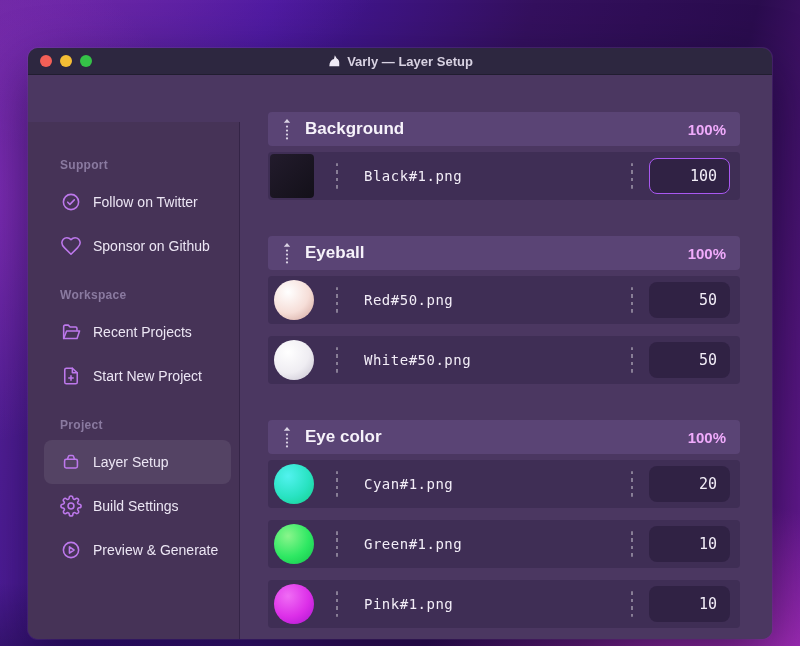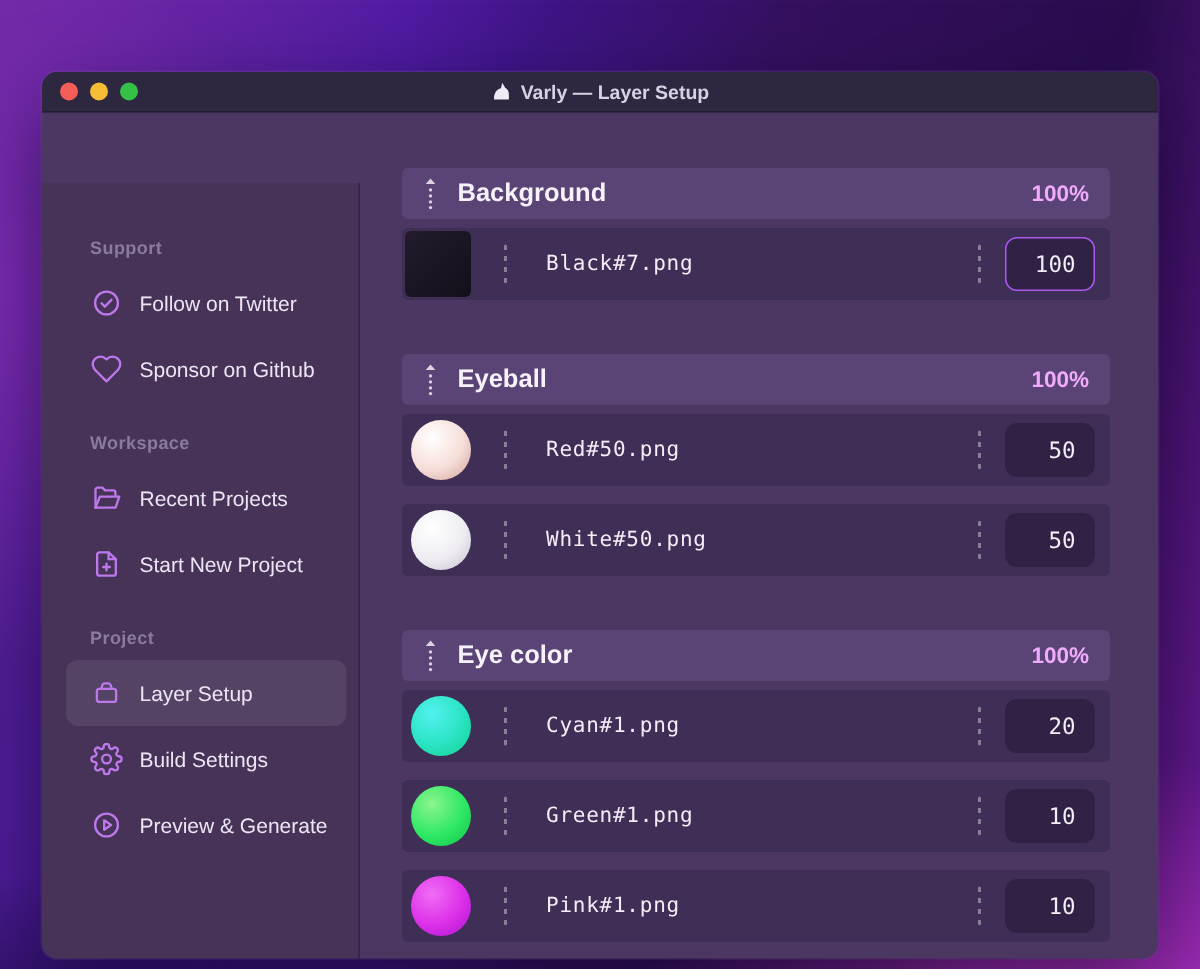--- a/index.html
+++ b/index.html
@@ -71,21 +71,21 @@
     width:2px;height:26px;margin-left:22px;border-radius:1px;flex:0 0 2px;
     background:repeating-linear-gradient(to bottom,rgba(255,255,255,.38) 0 3.5px,transparent 3.5px 7.5px);
   }
   .vdots.right{margin-left:0;margin-right:16px;}
   .file{
     margin-left:26px;font-family:"DejaVu Sans Mono","Liberation Mono",monospace;
     font-size:14px;color:#f2edf7;letter-spacing:.5px;
   }
   .spacer{flex:1;}
   .val{
-    width:60px;height:36px;box-sizing:border-box;border-radius:8px;border:1.5px solid transparent;
+    width:81px;height:36px;box-sizing:border-box;border-radius:8px;border:1.5px solid transparent;
     background:rgba(18,8,34,.32);color:#f2edf7;text-align:right;padding:0 12px;
     font-family:"DejaVu Sans Mono","Liberation Mono",monospace;font-size:15px;outline:none;
   }
   .val.focused{border-color:#a958f1;}
 </style>
 </head>
 <body>
 
 <div class="window">
 
@@ -198,21 +198,21 @@
                   <circle cx="5" cy="20.4" r="1.1"></circle>
                 </g>
               </svg>
           </span>
           <span class="gtitle">Background</span>
           <span class="gpct">100%</span>
         </div>
         <div class="row">
           <div class="thumb square" style="background: linear-gradient(135deg, rgb(34, 27, 44), rgb(19, 16, 25));"></div>
           <div class="vdots"></div>
-          <div class="file">Black#7.png</div>
+          <div class="file">Black#1.png</div>
           <div class="spacer"></div>
           <div class="vdots right"></div>
           <input class="val focused" value="100" style="">
         </div>
       </div>
 
       <div class="group">
         <div class="ghead">
           <span class="drag">
             <svg viewBox="0 0 10 22" width="10" height="22">

